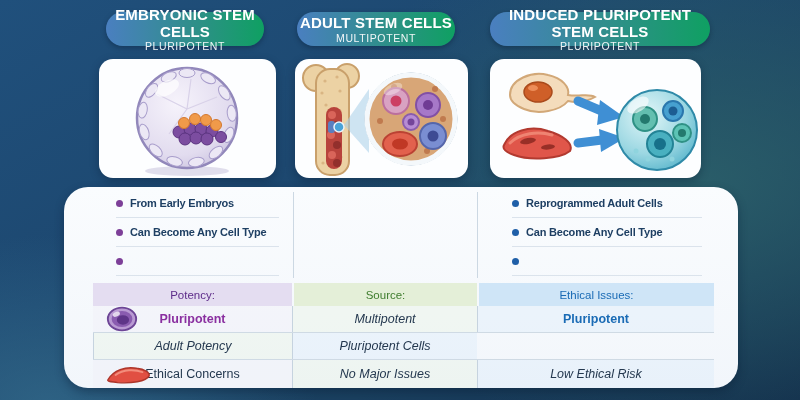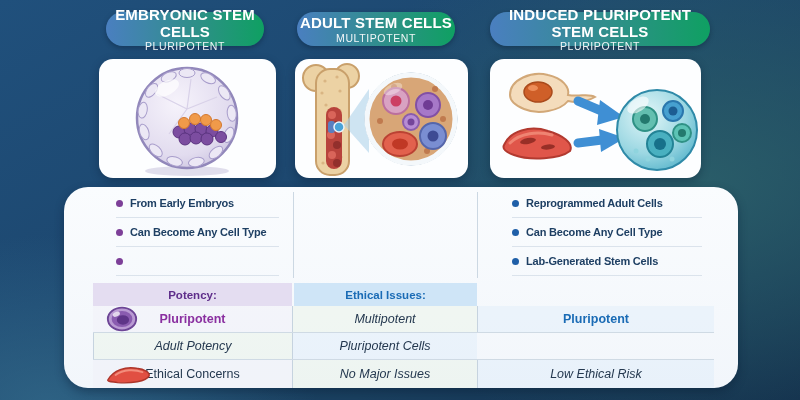--- a/index.html
+++ b/index.html
@@ -54,21 +54,21 @@
   #bcol-1 .bullet-item { margin-right:14px; }
   #bcol-2 .bullet-item { margin-right:12px; }
   #bcol-3 .bullet-item { margin-right:36px; }
   .dot { width:7px; height:7px; border-radius:50%; flex:0 0 auto; }
   .dot.purple { background:#7d3f98; } .dot.green { background:#2e8b40; } .dot.blue { background:#1f5fa8; }
   .bullet-label { font-size:11px; font-weight:600; color:#1e3f63; letter-spacing:-0.2px; }
   .bullet-label.it { font-style:italic; }
 
   .cmp-table { position:absolute; left:29px; top:96px; width:621px; }
   .thead { display:grid; grid-template-columns:199px 183px 235px; gap:2px; height:23px; }
-  .th { display:flex; align-items:center; justify-content:center; font-size:11.5px; font-weight:700; }
+  .th { display:flex; align-items:center; justify-content:center; font-size:11.5px; font-weight:400; }
   .th.c1 { background:#e4ddf1; color:#5e2d8a; }
   .th.c2 { background:#e4efd8; color:#3f7d2e; }
   .th.c3 { background:#cfe5f7; color:#1a6bb5; }
   .trow { display:grid; grid-template-columns:199px 185px 237px; height:27px; border-bottom:1px solid #cfdae4; }
   .trow:last-child { height:28px; border-bottom:none; }
   .cell { display:flex; align-items:center; justify-content:center; font-size:12.5px; color:#24384f; position:relative; }
   .cell.c1 { background:rgba(238,234,246,0.30); }
   .cell.c2 { background:rgba(228,239,216,0.28); border-left:1px solid #c6d3df; }
   .cell.c3 { background:rgba(207,229,247,0.28); border-left:1px solid #c6d3df; }
   .cell.bold-purple { color:#8a2fa0; font-weight:700; }
@@ -255,27 +255,27 @@
     <div class="bullet-item">
       <span class="dot blue"></span>
       <span class="bullet-label">Reprogrammed Adult Cells</span>
     </div>
     <div class="bullet-item">
       <span class="dot blue"></span>
       <span class="bullet-label">Can Become Any Cell Type</span>
     </div>
     <div class="bullet-item">
       <span class="dot blue"></span>
-      <span class="bullet-label">Lab-Generated Stem Cells</span>
     </div>
   </div>
 
   <div class="cmp-table">
     <div class="thead">
       <div class="th c1">Potency:</div>
+      <div class="th c2">Source:</div>
       <div class="th c3">Ethical Issues:</div>
     </div>
 
     <div class="trow">
       <div class="cell c1 bold-purple">
         <svg class="row-icon" width="34" height="27" viewBox="0 0 36 28">
           <ellipse cx="18" cy="14" rx="15" ry="12" fill="#b99ad3" stroke="#6d4596" stroke-width="2"></ellipse>
           <ellipse cx="18" cy="14" rx="11" ry="8.5" fill="#8a5cb0"></ellipse>
           <ellipse cx="19" cy="15" rx="6.5" ry="5" fill="#5e3588"></ellipse>
           <ellipse cx="12" cy="9" rx="4" ry="2.3" fill="#ffffff" opacity="0.75" transform="rotate(-25 12 9)"></ellipse>

